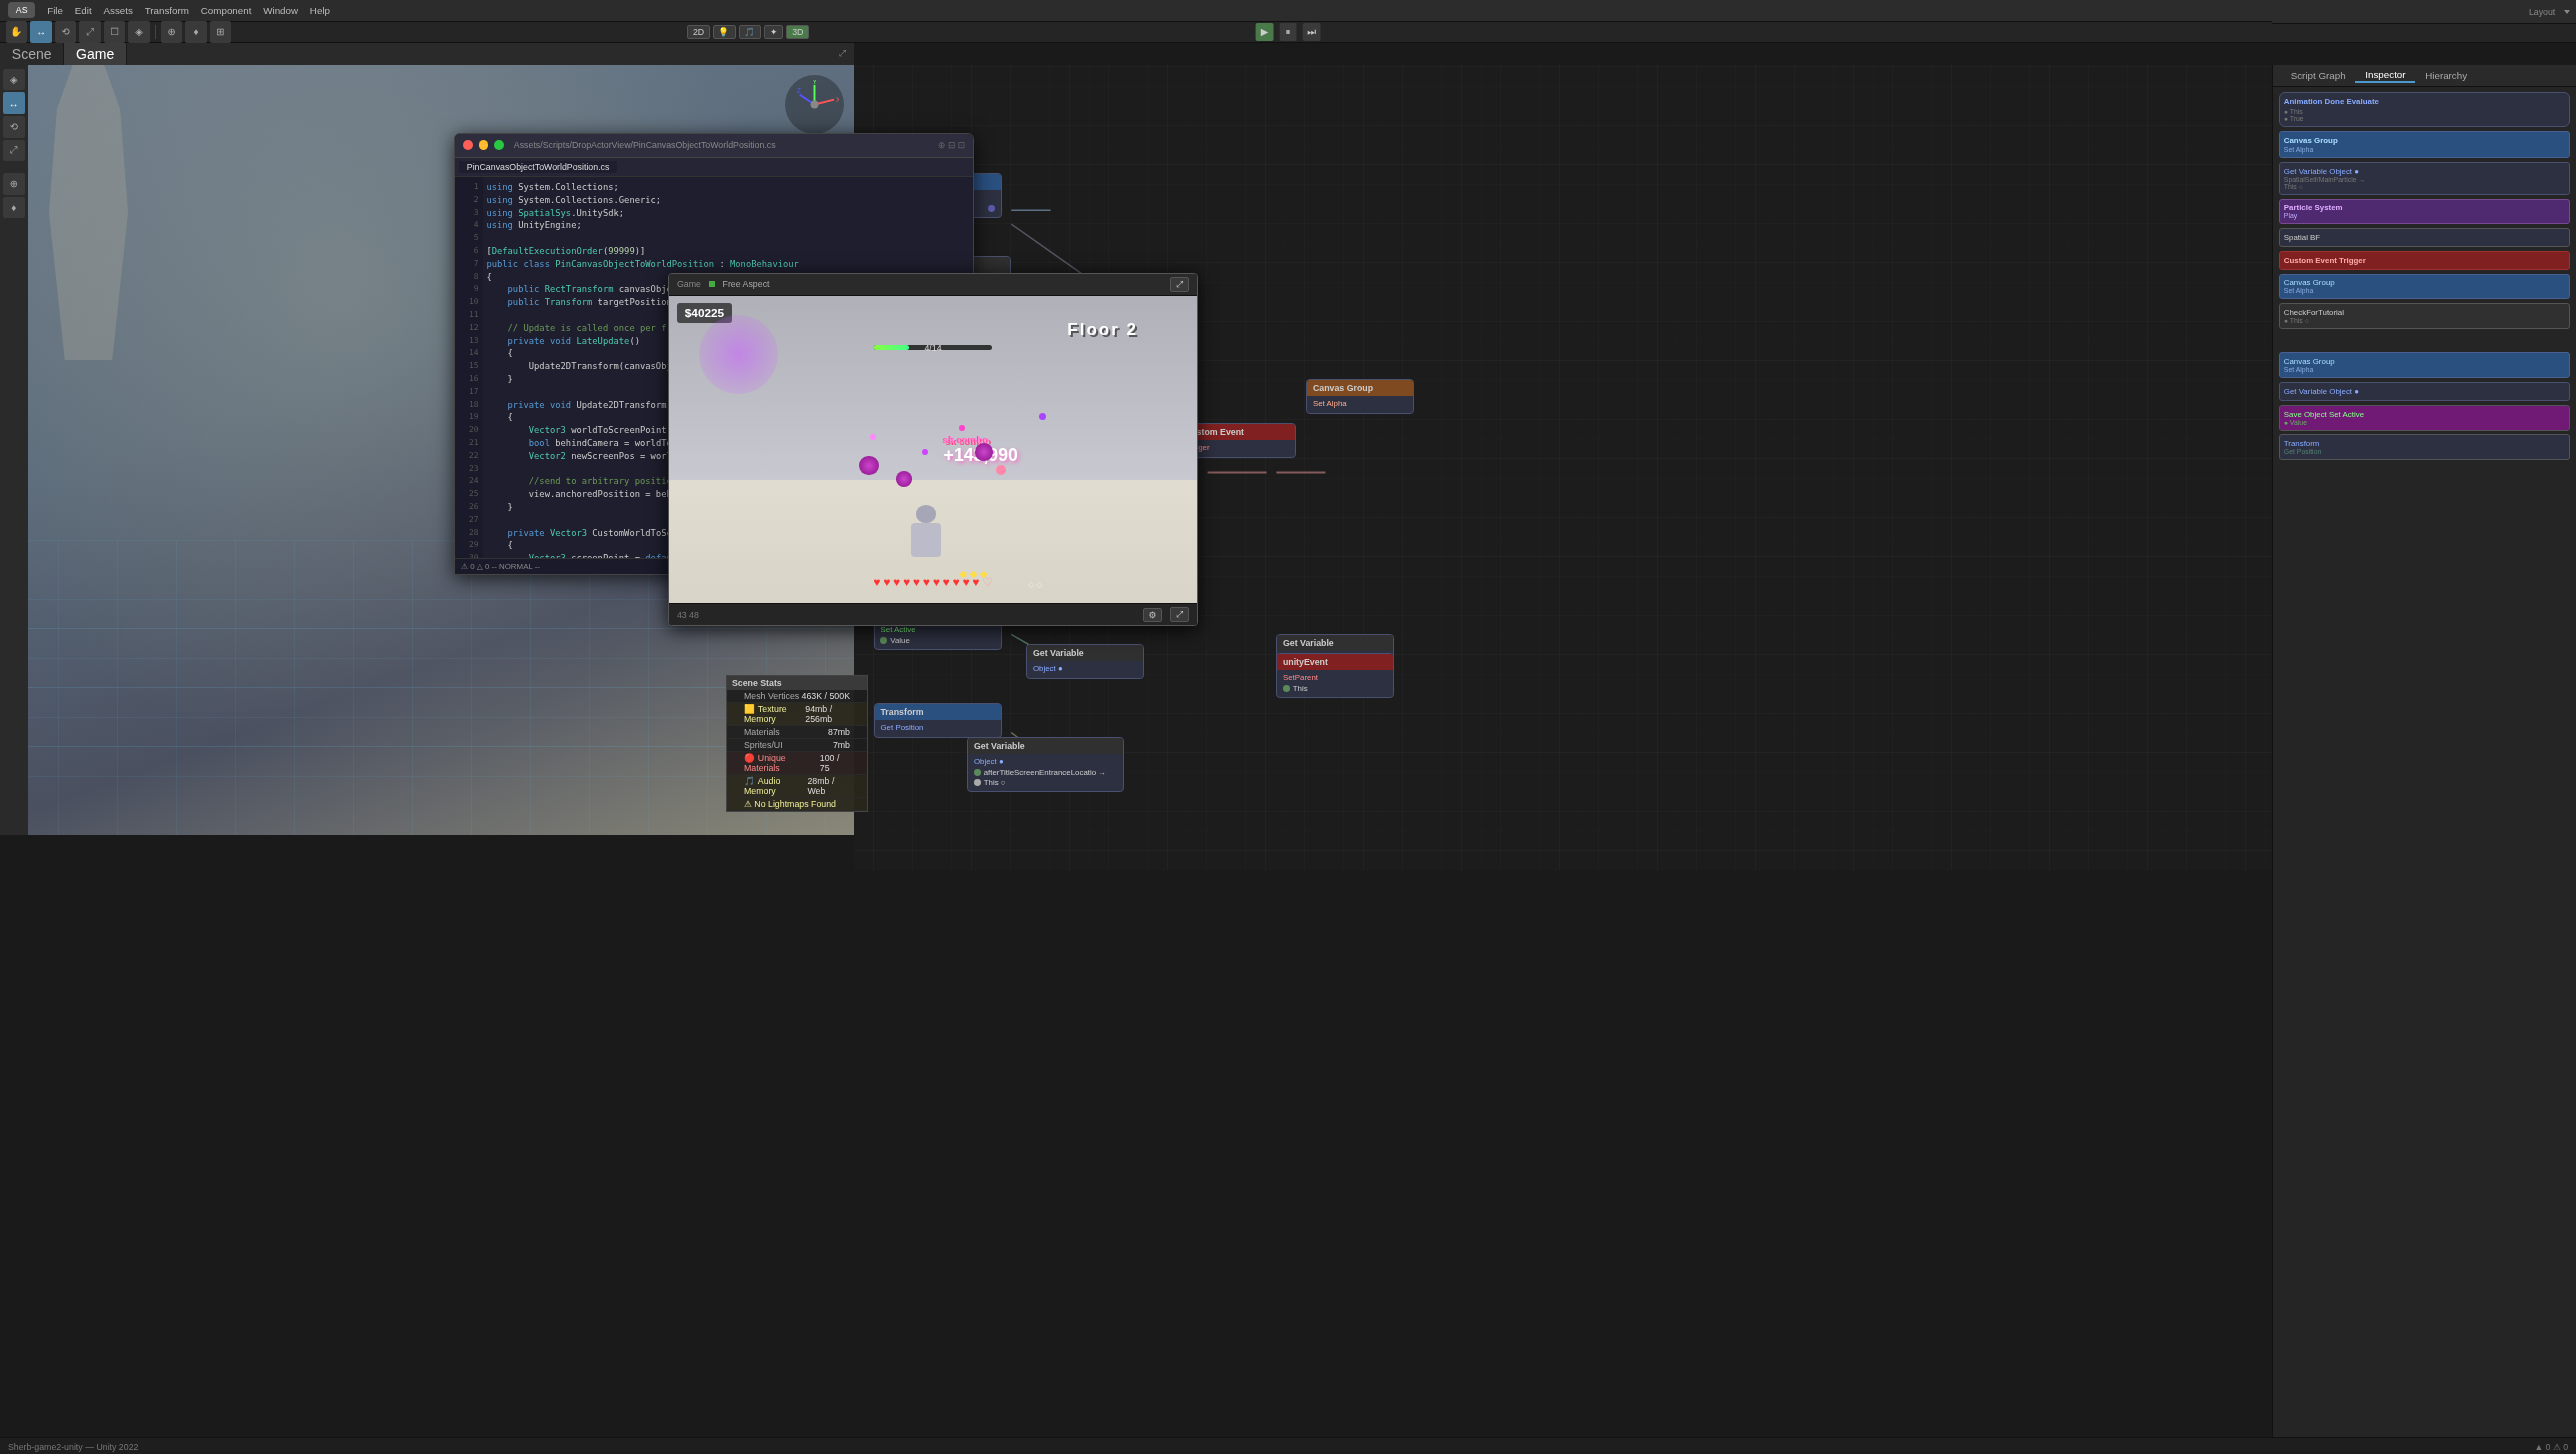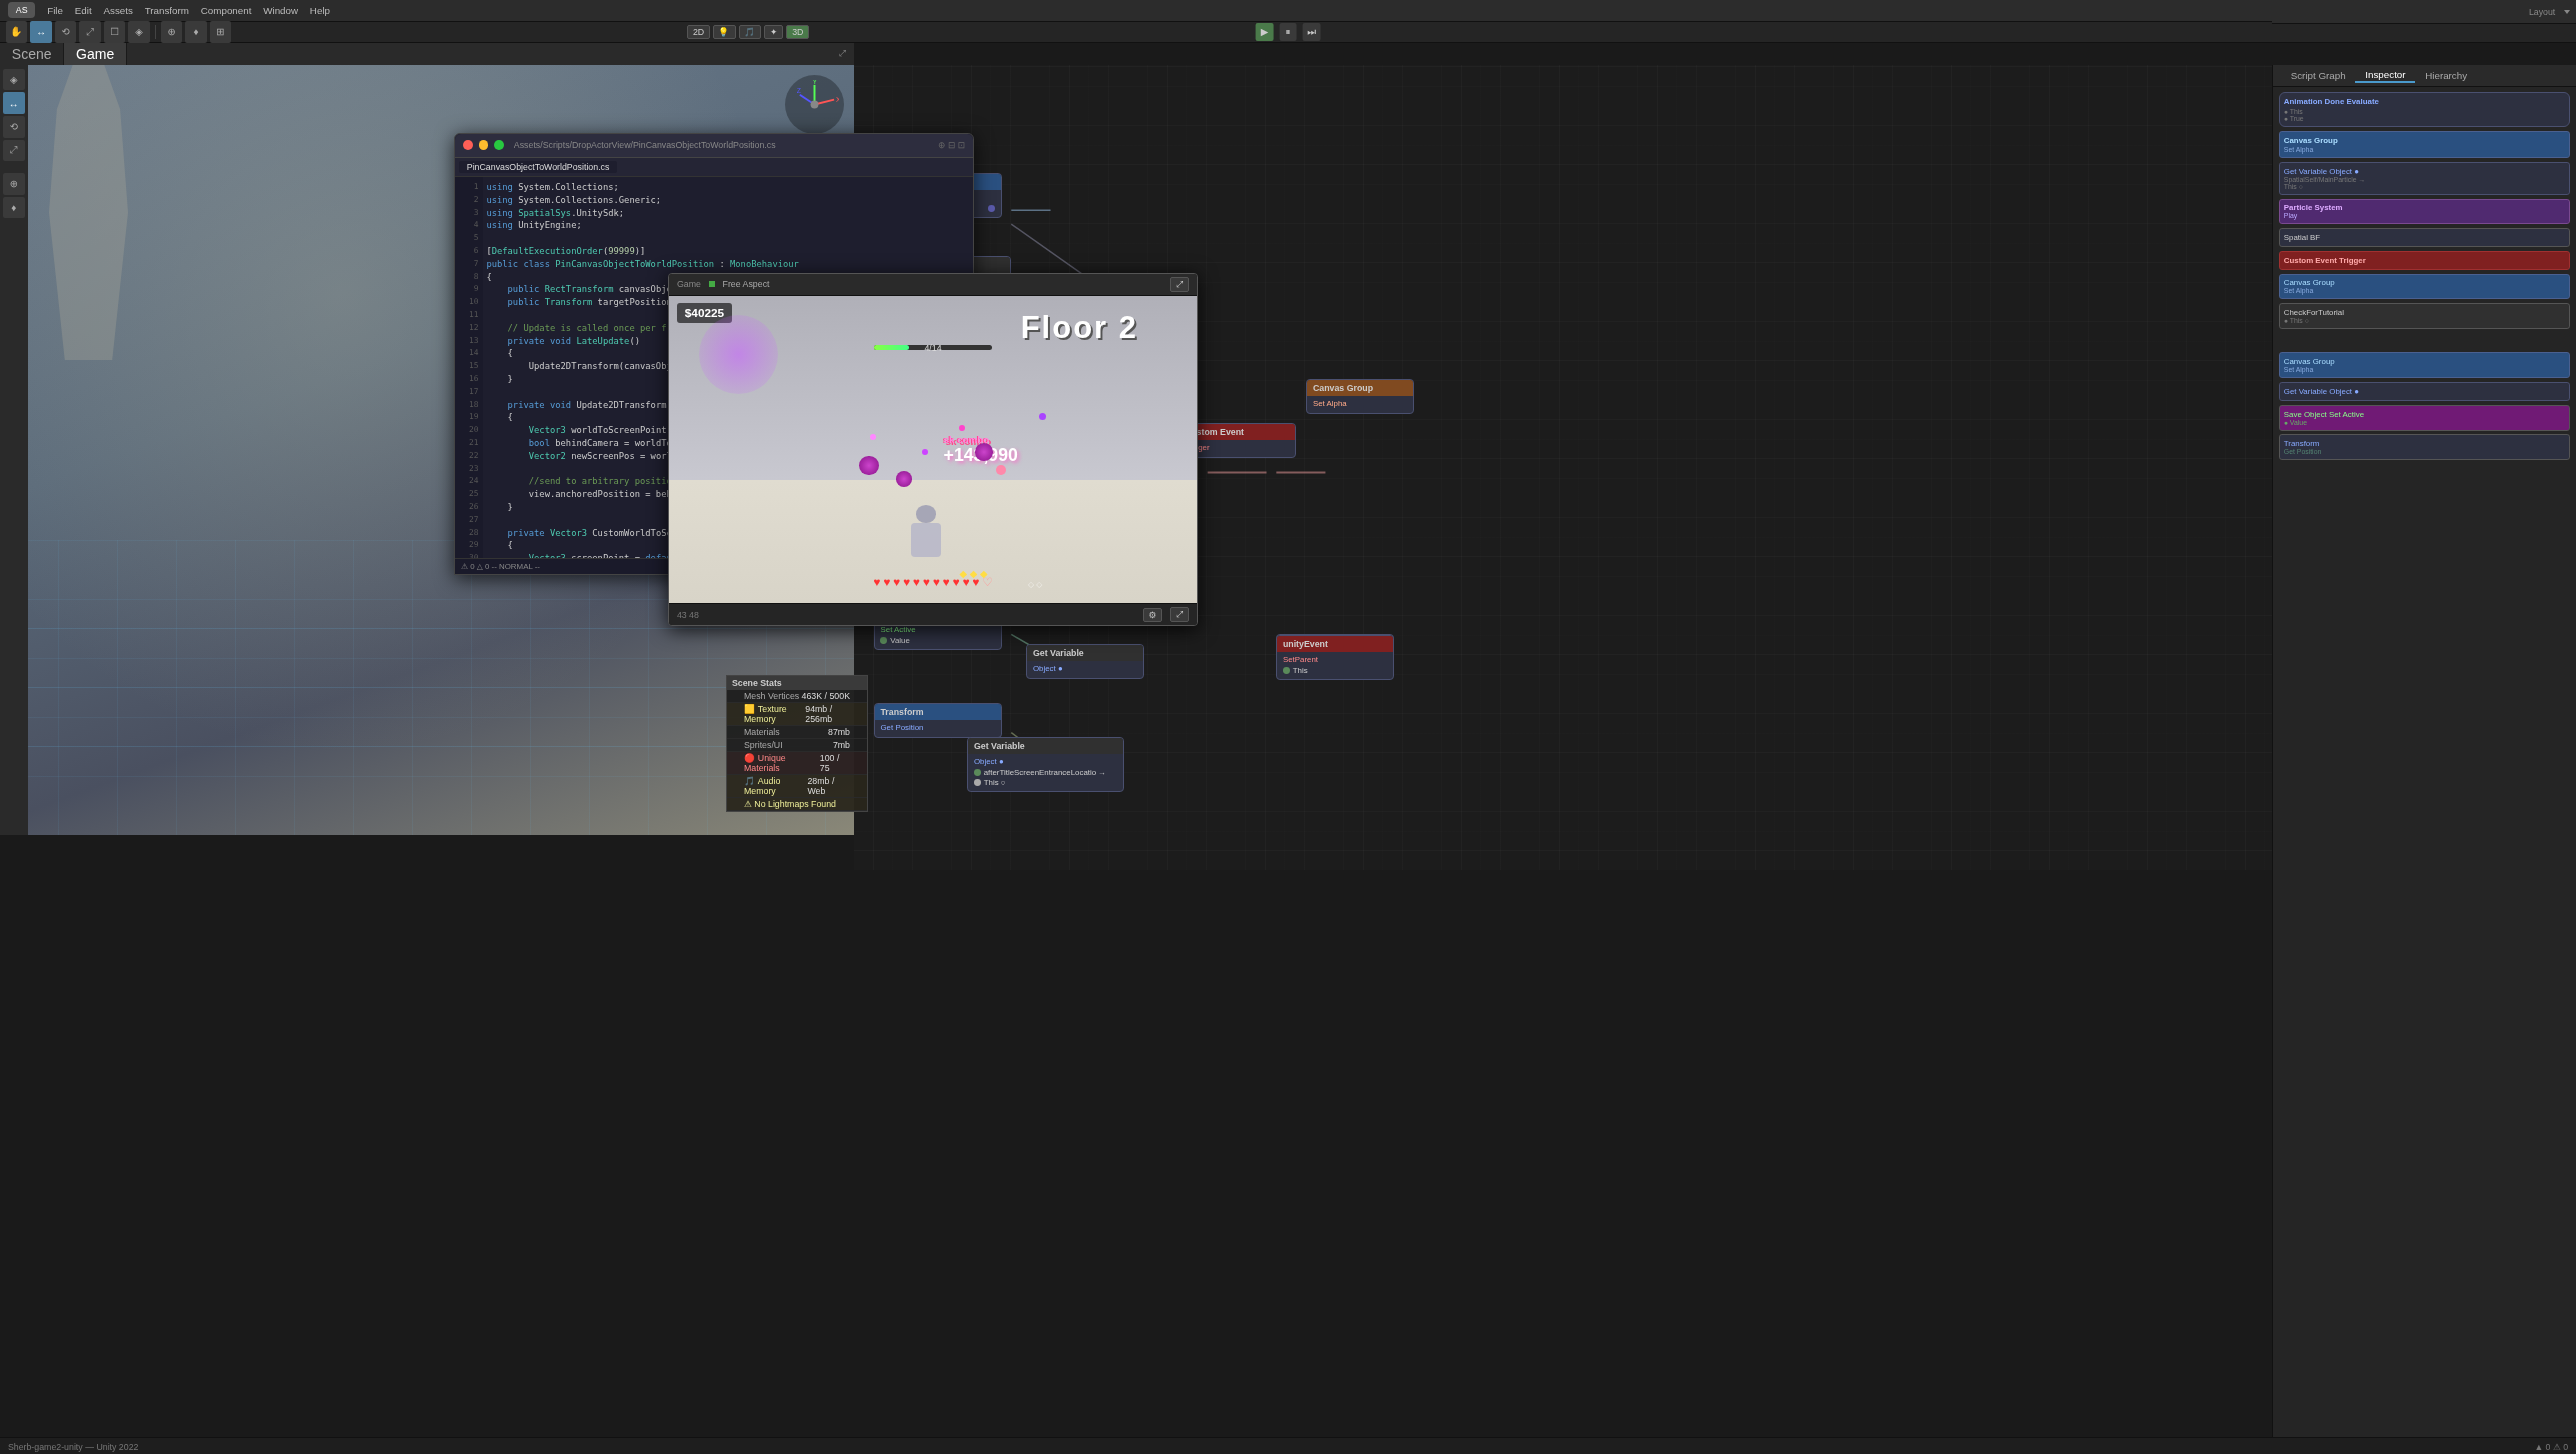--- a/index.html
+++ b/index.html
@@ -768,21 +768,21 @@
     <button class="btn-small">⤢</button>
   </div>
   <div class="game-view-content">
 
     <div style="position:absolute;top:0;left:0;right:0;height:60%;background:linear-gradient(180deg,#b0b0b8,#c8c8d0);"></div>
     <div style="position:absolute;bottom:0;left:0;right:0;height:40%;background:linear-gradient(180deg,#e0dcd0,#d8d4c8);"></div>
 
     <div class="game-score">$40225</div>
 
     <div class="game-title-text">
-      <span style="font-size:31px;font-weight:900;color:#fff;text-shadow:2px 2px 0 #555;letter-spacing:2px;">Floor 2</span>
+      <span style="font-size:17px;font-weight:900;color:#fff;text-shadow:2px 2px 0 #555;letter-spacing:2px;">Floor 2</span>
     </div>
 
     <div class="effect-circle"></div>
     <div class="effect-particle" style="top:45%;left:38%;background:#ff88ff;"></div>
     <div class="effect-particle" style="top:50%;left:48%;background:#cc44ff;"></div>
     <div class="effect-particle" style="top:42%;left:55%;background:#ff44cc;"></div>
     <div class="effect-particle" style="top:55%;left:62%;background:#ff88aa;width:9.8px;height:9.8px;"></div>
     <div class="effect-particle" style="top:38%;left:70%;background:#aa44ff;width:7.9px;height:7.9px;"></div>
 
     <div class="score-combo">
@@ -989,21 +989,21 @@
     </div>
   </div>
 
   <div class="graph-node" style="top:569px;left:422px;min-width:118px;">
     <div class="graph-node-header header-dark">Get Variable</div>
     <div class="graph-node-body">
       <div style="font-size:7.9px;color:#8af;">Object ●</div>
     </div>
   </div>
 
-  <div class="graph-node" style="top:570px;left:422px;min-width:118px;">
+  <div class="graph-node" style="top:588px;left:422px;min-width:118px;">
     <div class="graph-node-header header-red">unityEvent</div>
     <div class="graph-node-body">
       <div style="font-size:7.9px;color:#f88;margin-bottom:2px;">SetParent</div>
       <div class="node-port"><span class="port-dot"></span> This</div>
     </div>
   </div>
 </div>
 
 <div class="inspector-panel">
   <div class="inspector-header">

